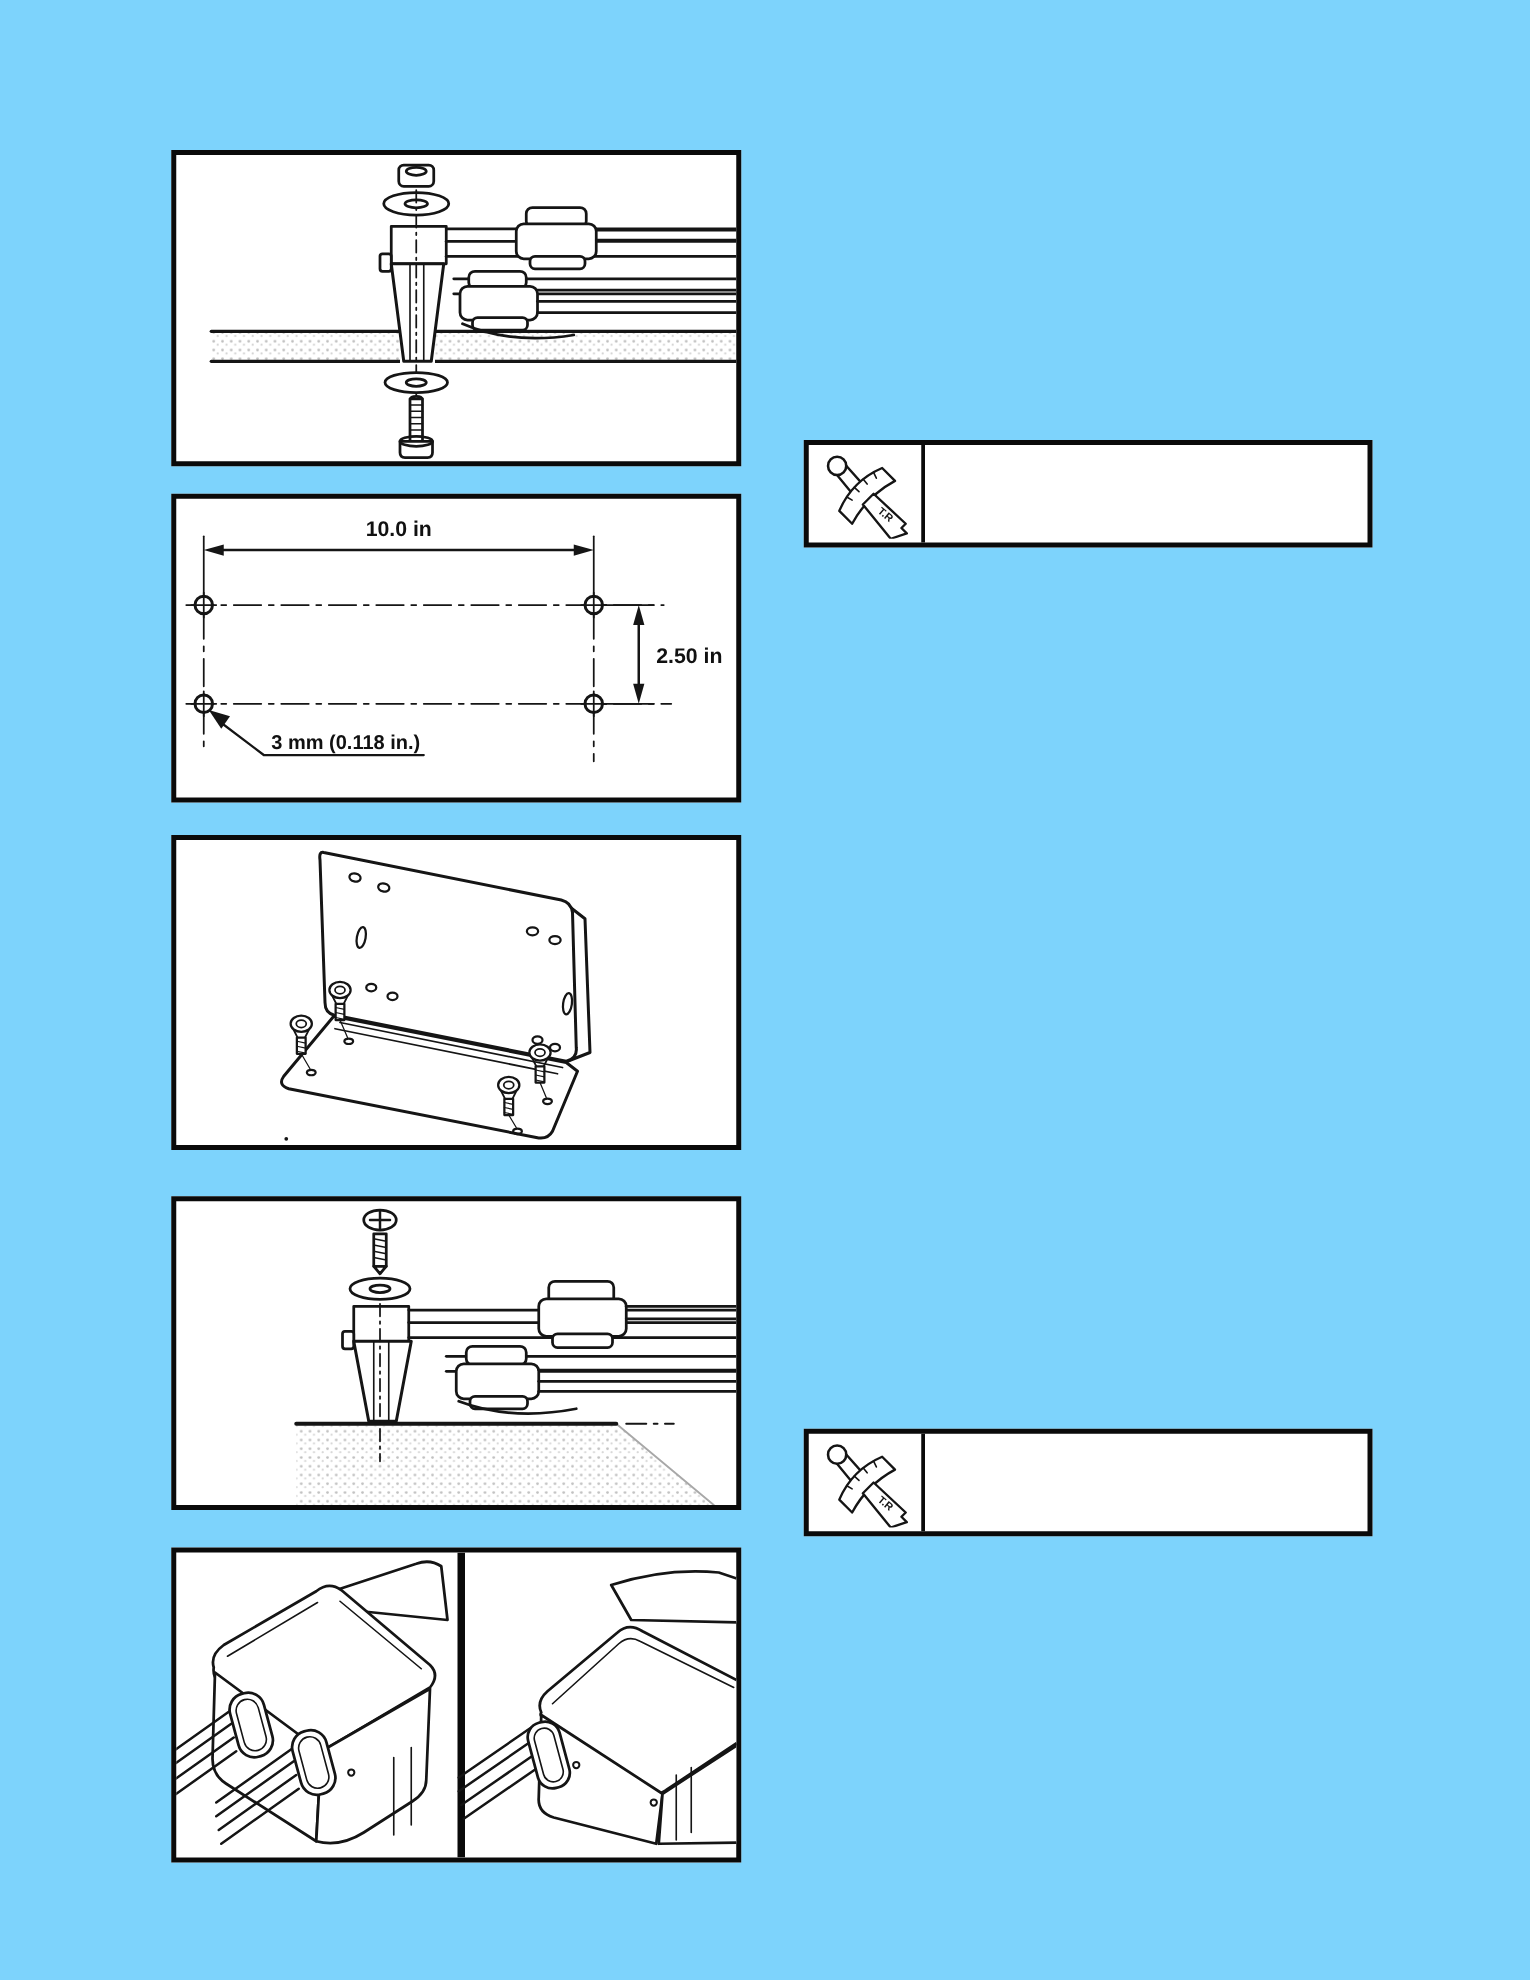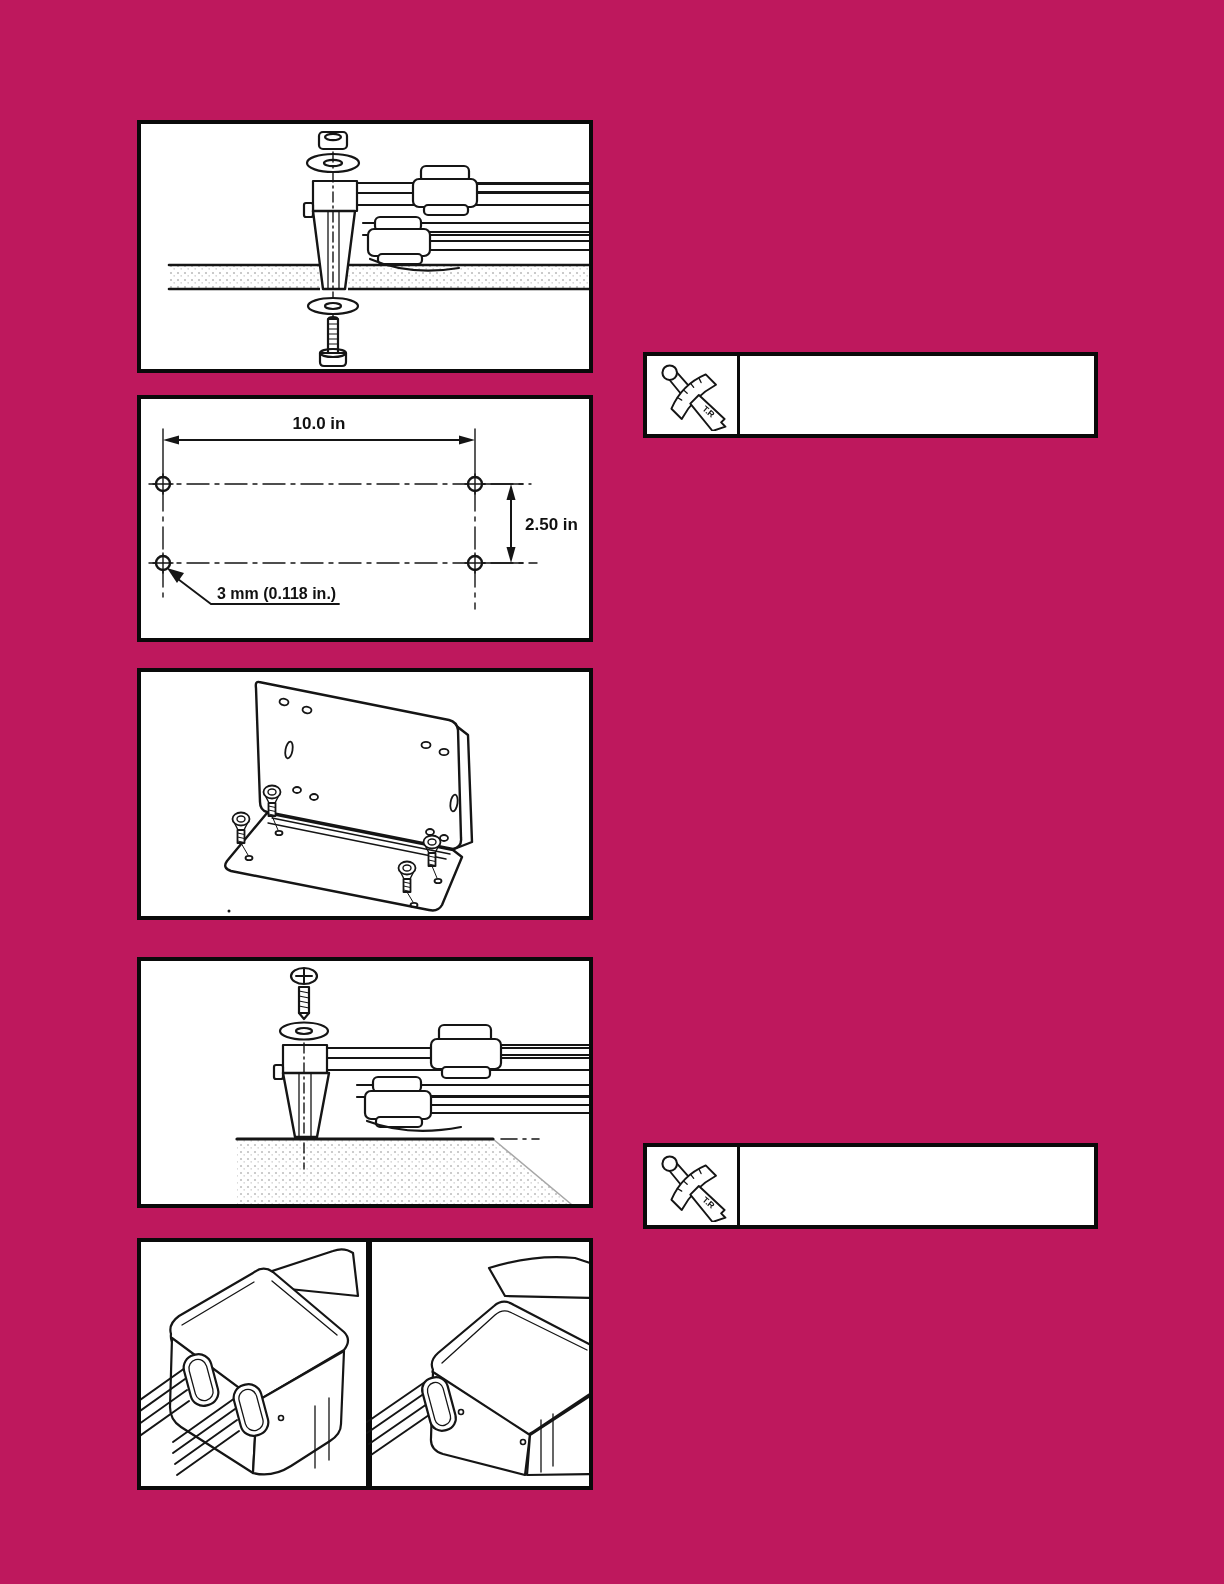--- a/index.html
+++ b/index.html
@@ -1,16 +1,16 @@
 <!DOCTYPE html>
 <html><head>
 <meta charset="utf-8">
 <style>
   html,body{margin:0;padding:0;background:#ffffff;}
-  .page{position:relative;width:1224px;height:1584px;background:#be185d;overflow:hidden;
+  .page{position:relative;width:1224px;height:1584px;background:#7dd3fc;overflow:hidden;
         font-family:"Liberation Sans",sans-serif;}
   .fig{position:absolute;background:#ffffff;border:4px solid #0a0a0a;box-sizing:border-box;}
   .fig svg{display:block;}
   #fig-through-bolt{left:137px;top:120px;width:456px;height:253px;}
   #fig-template{left:137px;top:395px;width:456px;height:247px;}
   #fig-bracket{left:137px;top:668px;width:456px;height:252px;}
   #fig-tapping-screw{left:137px;top:957px;width:456px;height:251px;}
   #fig-cables{left:137px;top:1238px;width:456px;height:252px;}
   .torque{position:absolute;left:643px;width:455px;height:86px;border:4px solid #0a0a0a;
           display:flex;box-sizing:border-box;background:#ffffff;}

